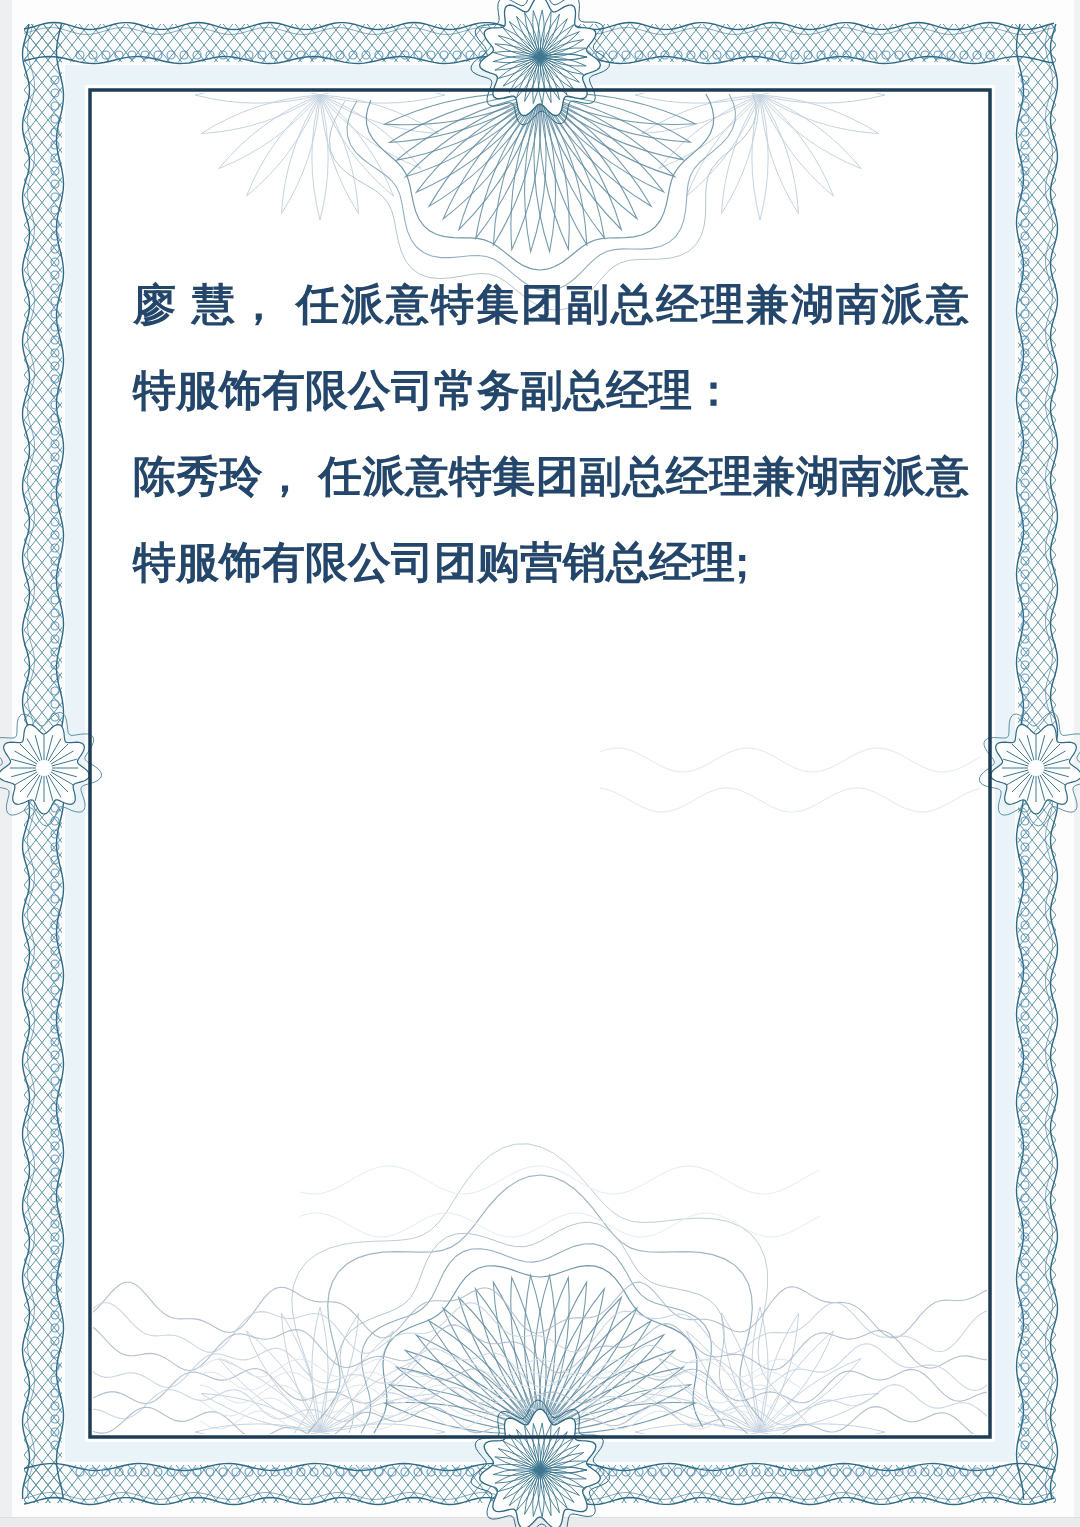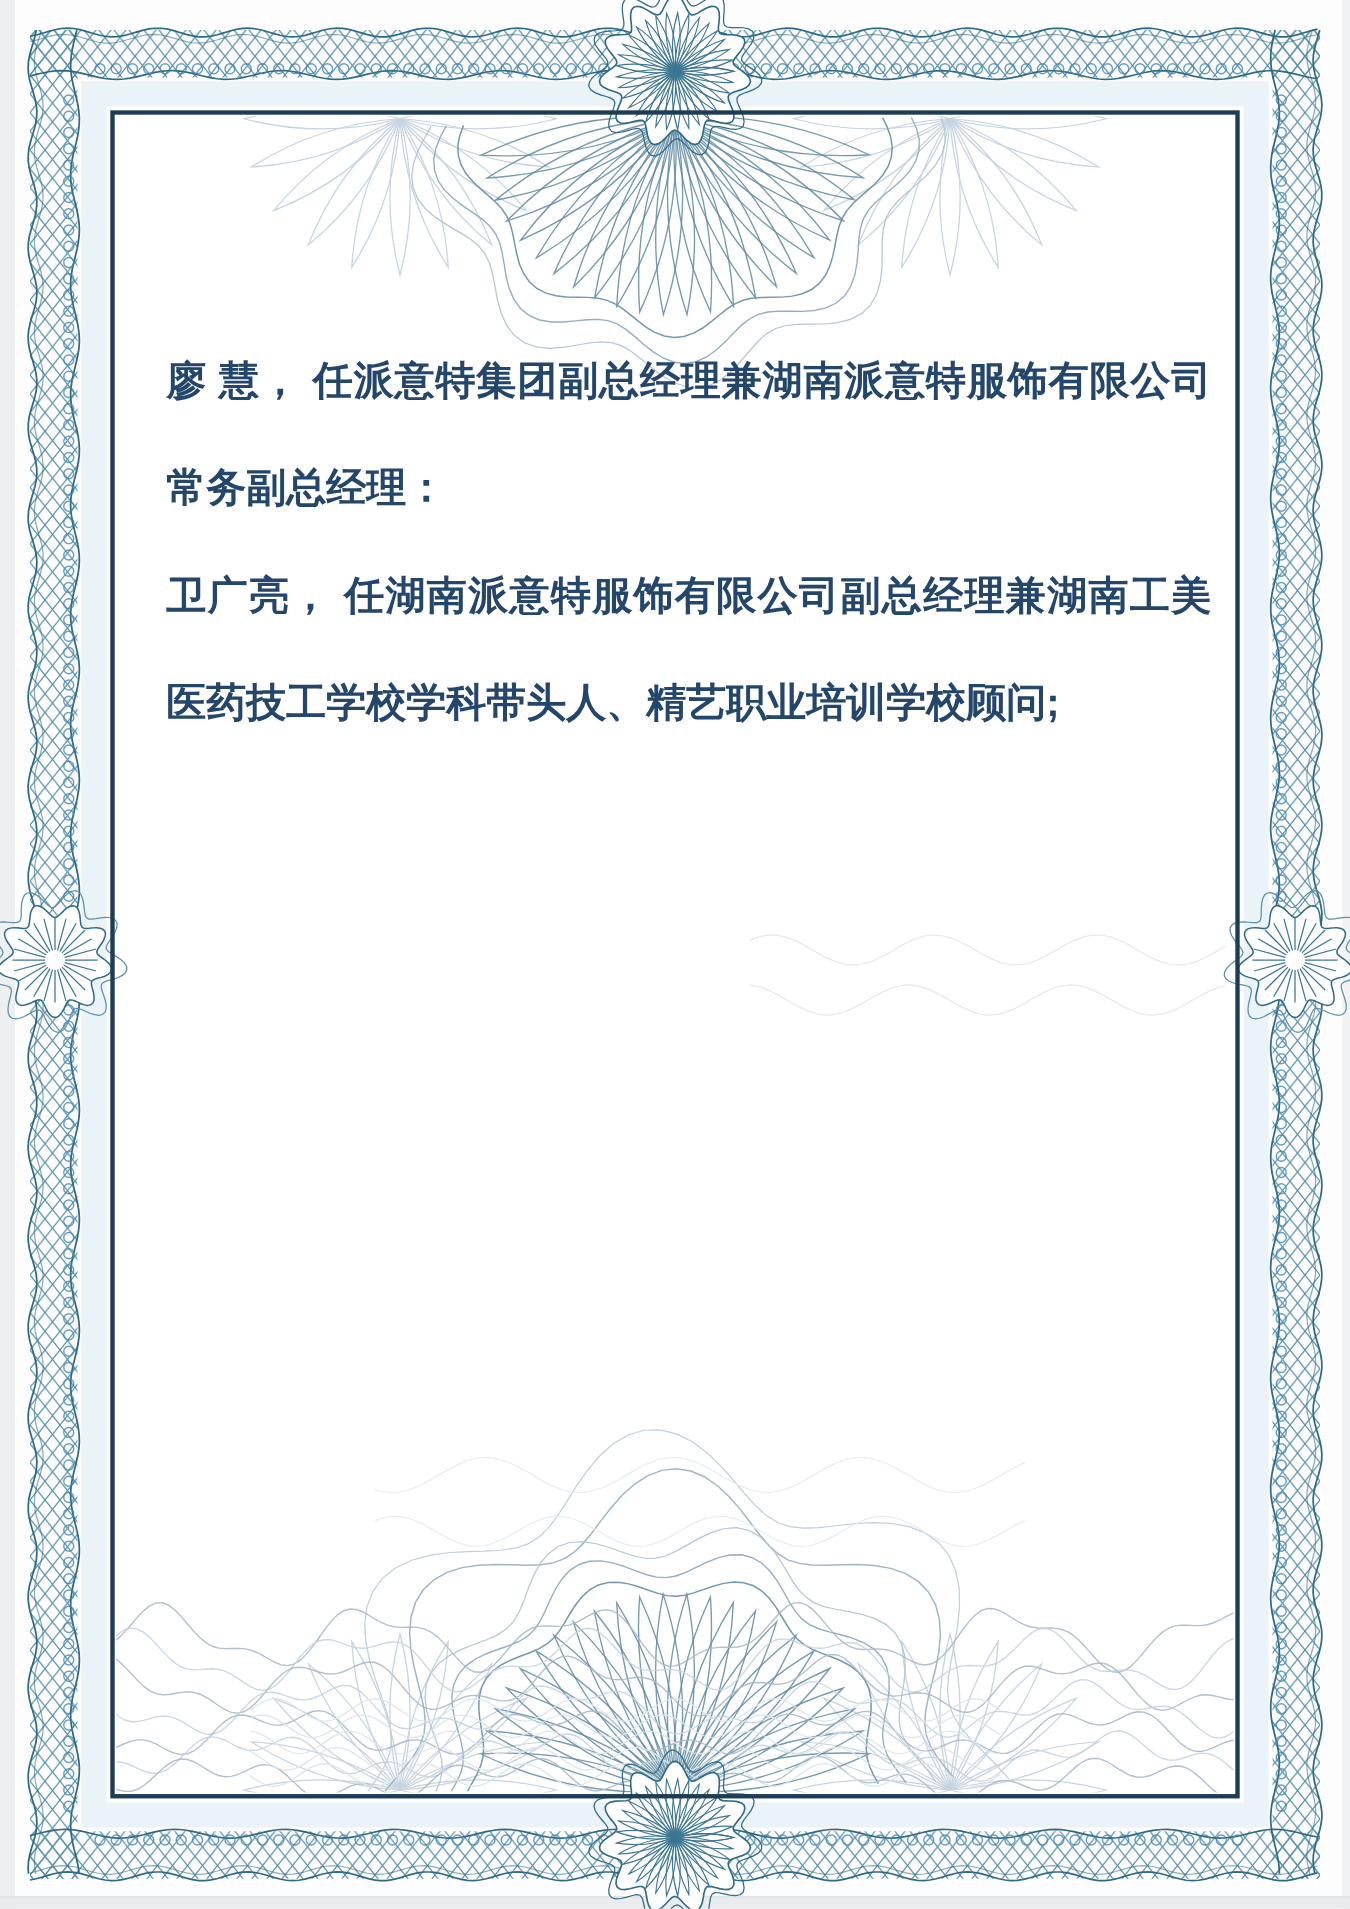--- a/index.html
+++ b/index.html
@@ -10,21 +10,21 @@
   }
   #deco{position:absolute;left:0;top:0;width:1080px;height:1527px;z-index:1;}
   .edge-left{position:absolute;left:0;top:0;width:12px;height:100%;background:#edeff1;z-index:0;}
   .edge-right{position:absolute;right:0;top:0;width:6px;height:100%;background:#f0f2f4;z-index:0;}
   .edge-bottom{position:absolute;left:0;bottom:0;width:100%;height:9px;background:#e9ebed;border-top:1px solid #dcdee1;z-index:0;}
   .content{
     position:absolute;left:133px;top:261px;width:836px;z-index:2;
   }
   .content p{
     margin:0;
-    font-size:32px;
+    font-size:43px;
     line-height:86px;
     font-weight:600;
     color:var(--text,#23466a);
     text-align:justify;
     text-justify:inter-ideograph;
     letter-spacing:0;
   }
   .nm{font-weight:800;}
 </style>
 </head>
@@ -655,14 +655,14 @@
     <line x1="1038.06941871627" y1="760.2722897196679" x2="1044.7950295441483" y2="735.1572313085885" stroke="#3c7690" stroke-width="1"></line>
     <line x1="1039.9989300808113" y1="761.0711791617346" x2="1052.9954528434484" y2="738.5525114373717" stroke="#3c7690" stroke-width="1"></line>
     <line x1="1041.6559369513923" y1="762.3422286011297" x2="1060.0377320434175" y2="743.9544715548012" stroke="#3c7690" stroke-width="1"></line>
     <line x1="1042.9275236706667" y1="763.9988231990636" x2="1065.441975600334" y2="750.9949985960205" stroke="#3c7690" stroke-width="1"></line>
     <line x1="1043.7270387872566" y1="765.928075392242" x2="1068.8399148458402" y2="759.1943204170287" stroke="#3c7690" stroke-width="1"></line>
     <rect x="90" y="90" width="900" height="1347" fill="none" stroke="#1d3c55" stroke-width="3.5"></rect>
   </svg>
 
 <div class="content">
   <p><span class="nm">廖 慧</span><span>， </span><span>任派意特集团副总经理兼湖南派意特服饰有限公司常务副总经理：</span></p>
-  <p><span class="nm">卫广亮</span><span>， </span><span>任湖南派意特服饰有限公司副总经理兼湖南工美医药技工学校学科带头人、精艺职业培训学校顾问;</span></p>
+  <p><span class="nm">陈秀玲</span><span>， </span><span>任派意特集团副总经理兼湖南派意特服饰有限公司团购营销总经理;</span></p>
 </div>
 
 </body></html>

